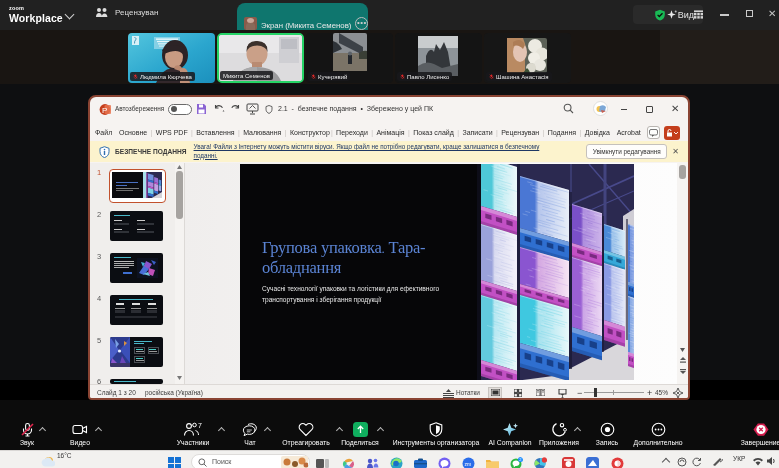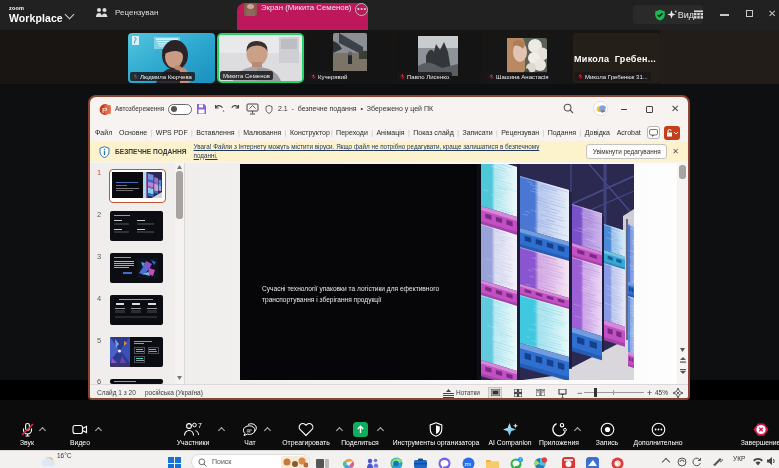--- a/index.html
+++ b/index.html
@@ -5,21 +5,21 @@
 html,body{width:779px;height:468px;overflow:hidden;background:#000;font-family:"Liberation Sans",sans-serif;-webkit-font-smoothing:antialiased}
 #stage{position:absolute;left:0;top:0;width:779px;height:380px;background:#0e0f11}
 .abs{position:absolute}
 
 #tbar{left:0;top:0;width:779px;height:30px;background:#212121}
 #tbar .zlogo{left:9px;top:6px;color:#fff;line-height:1}
 #tbar .zlogo .z1{font-size:5.5px;font-weight:700;letter-spacing:.2px}
 #tbar .zlogo .z2{font-size:10.5px;font-weight:700;margin-top:1px;letter-spacing:.1px}
 .chev{width:7px;height:7px;border-right:1.4px solid #cfcfcf;border-bottom:1.4px solid #cfcfcf;transform:rotate(45deg)}
 #tab1{left:95px;top:7px;color:#dedede;font-size:8px;display:flex;align-items:center;gap:7px}
-#tab2{left:237px;top:3px;width:131px;height:27px;background:#be185d;border-radius:8px 8px 0 0;color:#e8e8e8;font-size:7.8px;display:flex;align-items:flex-start;padding:0 7px;gap:4px;white-space:nowrap}
+#tab2{left:237px;top:3px;width:131px;height:27px;background:#0f766e;border-radius:8px 8px 0 0;color:#e8e8e8;font-size:7.8px;display:flex;align-items:flex-end;padding:0 7px;gap:4px;white-space:nowrap}
 #vgroup{left:633px;top:5px;width:70px;height:19px;background:#2a2a2a;border-radius:4px;display:flex;align-items:center;justify-content:flex-end}
 #vgroup span.vtext{color:#e3e3e3;font-size:9px}
 .wbtn{color:#c4c4c4;font-size:10px}
 
 #strip{left:0;top:30px;width:779px;height:54px;background:#191512}
 #strip .right{position:absolute;left:660px;top:0;width:119px;height:54px;background:#221d19}
 .tile{position:absolute;top:3px;width:87px;height:50px;background:#1c1c1e;border-radius:4px;overflow:hidden}
 .ntag{position:absolute;left:2px;bottom:2px;height:9px;background:rgba(24,24,27,.85);border-radius:2px;color:#eee;font-size:6px;display:flex;align-items:center;padding:0 3px;gap:2px;white-space:nowrap}
 .mic{width:5px;height:5px;display:inline-block}
 
@@ -180,28 +180,20 @@
           <circle cx="24" cy="30" r="5" fill="#dcdacf"></circle>
         <path d="M20 30 q4 4 2 5 l-6 0z" fill="#3c5236"></path>
       </svg>
       <div class="ntag"><svg class="mic" viewBox="0 0 10 10">
             <rect x="3.4" y="1" width="3.2" height="5" rx="1.6" fill="#e02828"></rect>
             <path d="M2 4.5v1a3 3 0 0 0 6 0v-1M5 8.5v1.4" stroke="#e02828" stroke-width="1" fill="none"></path>
             <path d="M1.5 1.5 8.5 8.5" stroke="#e02828" stroke-width="1.2"></path>
           </svg>Шашина Анастасія</div>
     </div>
 
-    <div class="tile" style="left:573px;background:#242019">
-      <div class="abs" style="left:0;top:21px;width:87px;color:#fff;font-weight:700;font-size:9px;text-align:left;padding-left:1px;letter-spacing:.3px;white-space:nowrap">Микола&nbsp;&nbsp;Гребен...</div>
-      <div class="ntag"><svg class="mic" viewBox="0 0 10 10">
-            <rect x="3.4" y="1" width="3.2" height="5" rx="1.6" fill="#e02828"></rect>
-            <path d="M2 4.5v1a3 3 0 0 0 6 0v-1M5 8.5v1.4" stroke="#e02828" stroke-width="1" fill="none"></path>
-            <path d="M1.5 1.5 8.5 8.5" stroke="#e02828" stroke-width="1.2"></path>
-          </svg>Микола Гребенюк 31...</div>
-    </div>
   </div>
   <div class="abs" id="win">
     <div class="abs" id="wtitle">
       <svg class="abs" style="left:9px;top:6px" width="13" height="13" viewBox="0 0 13 13">
           <circle cx="6" cy="6.5" r="5.4" fill="#c43e1c"></circle>
           <rect x="5.5" y="2" width="6.5" height="9" rx="1" fill="#e8734f" opacity=".85"></rect>
           <text x="3" y="9.5" font-size="8" fill="#fff" font-family="Liberation Sans">P</text>
         </svg>
       <span class="abs" style="left:25px;top:8px;font-size:6.4px;color:#333">Автозбереження</span>
       <span class="abs" style="left:78px;top:6.5px;width:24px;height:11px;border:1px solid #6a6a6a;border-radius:6px;background:#fff"></span>
@@ -407,20 +399,21 @@
               <path d="M2.5 0 5 4H0z" fill="#777"></path>
             </svg>
           <div class="abs" style="left:1px;top:8px;width:7px;height:48px;background:#a6a3a0;border-radius:3px"></div>
           <svg class="abs" style="left:2px;top:213px" width="5" height="4" viewBox="0 0 5 4">
               <path d="M2.5 4 5 0H0z" fill="#777"></path>
             </svg>
         </div>
       </div>
       <div class="abs" id="canvas">
         <div class="abs" id="slide">
+          <div class="abs" style="left:22px;top:73.5px;width:178px;color:#5b84d4;letter-spacing:-.25px;font-family:'Liberation Serif',serif;font-size:16.5px;line-height:19.5px">Групова упаковка<span style="font-size:13px">.</span> Тара-обладнання</div>
           <div class="abs" style="left:22px;top:120px;color:#e8e8e8;font-size:6.6px;line-height:10.5px;white-space:nowrap">Сучасні технології упаковки та логістики для ефективного<br>транспортування і зберігання продукції</div>
           <svg class="abs" style="left:237px;top:0" width="157" height="216" viewBox="0 0 157 216">
               <defs>
                 <linearGradient id="g4_-8" x1="0" y1="0" x2="1" y2="0">
                   <stop offset="0" stop-color="#4ec8d8"></stop>
                   <stop offset=".3" stop-color="#4ec8d8"></stop>
                   <stop offset=".38" stop-color="#b4e8f0"></stop>
                   <stop offset="1" stop-color="#eef8fa"></stop>
                 </linearGradient>
                 <linearGradient id="g4_60" x1="0" y1="0" x2="1" y2="0">

